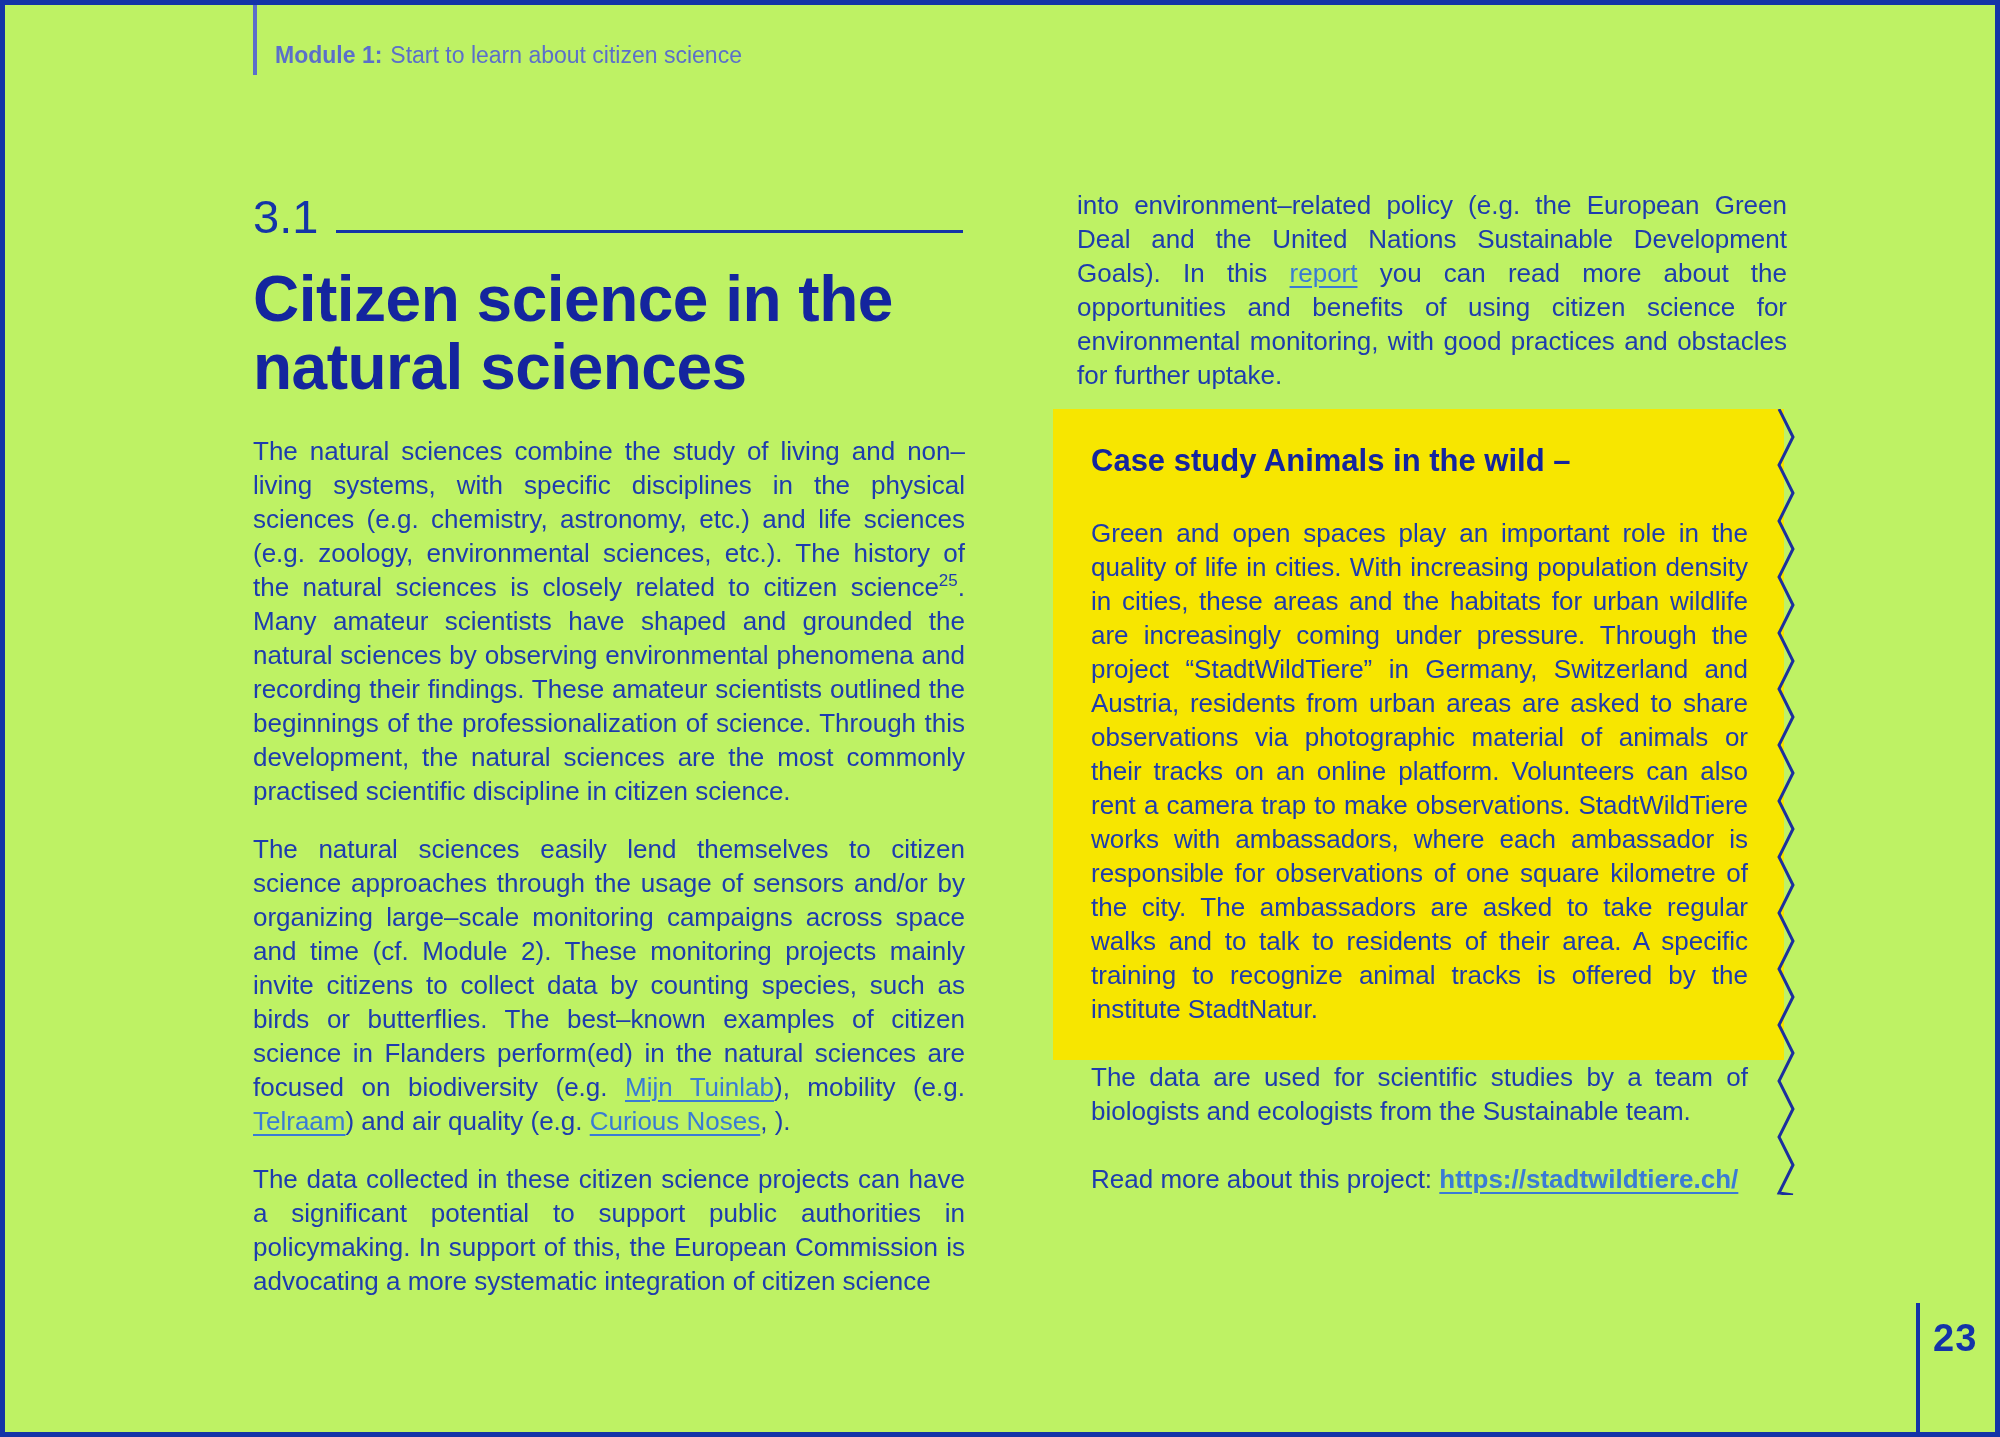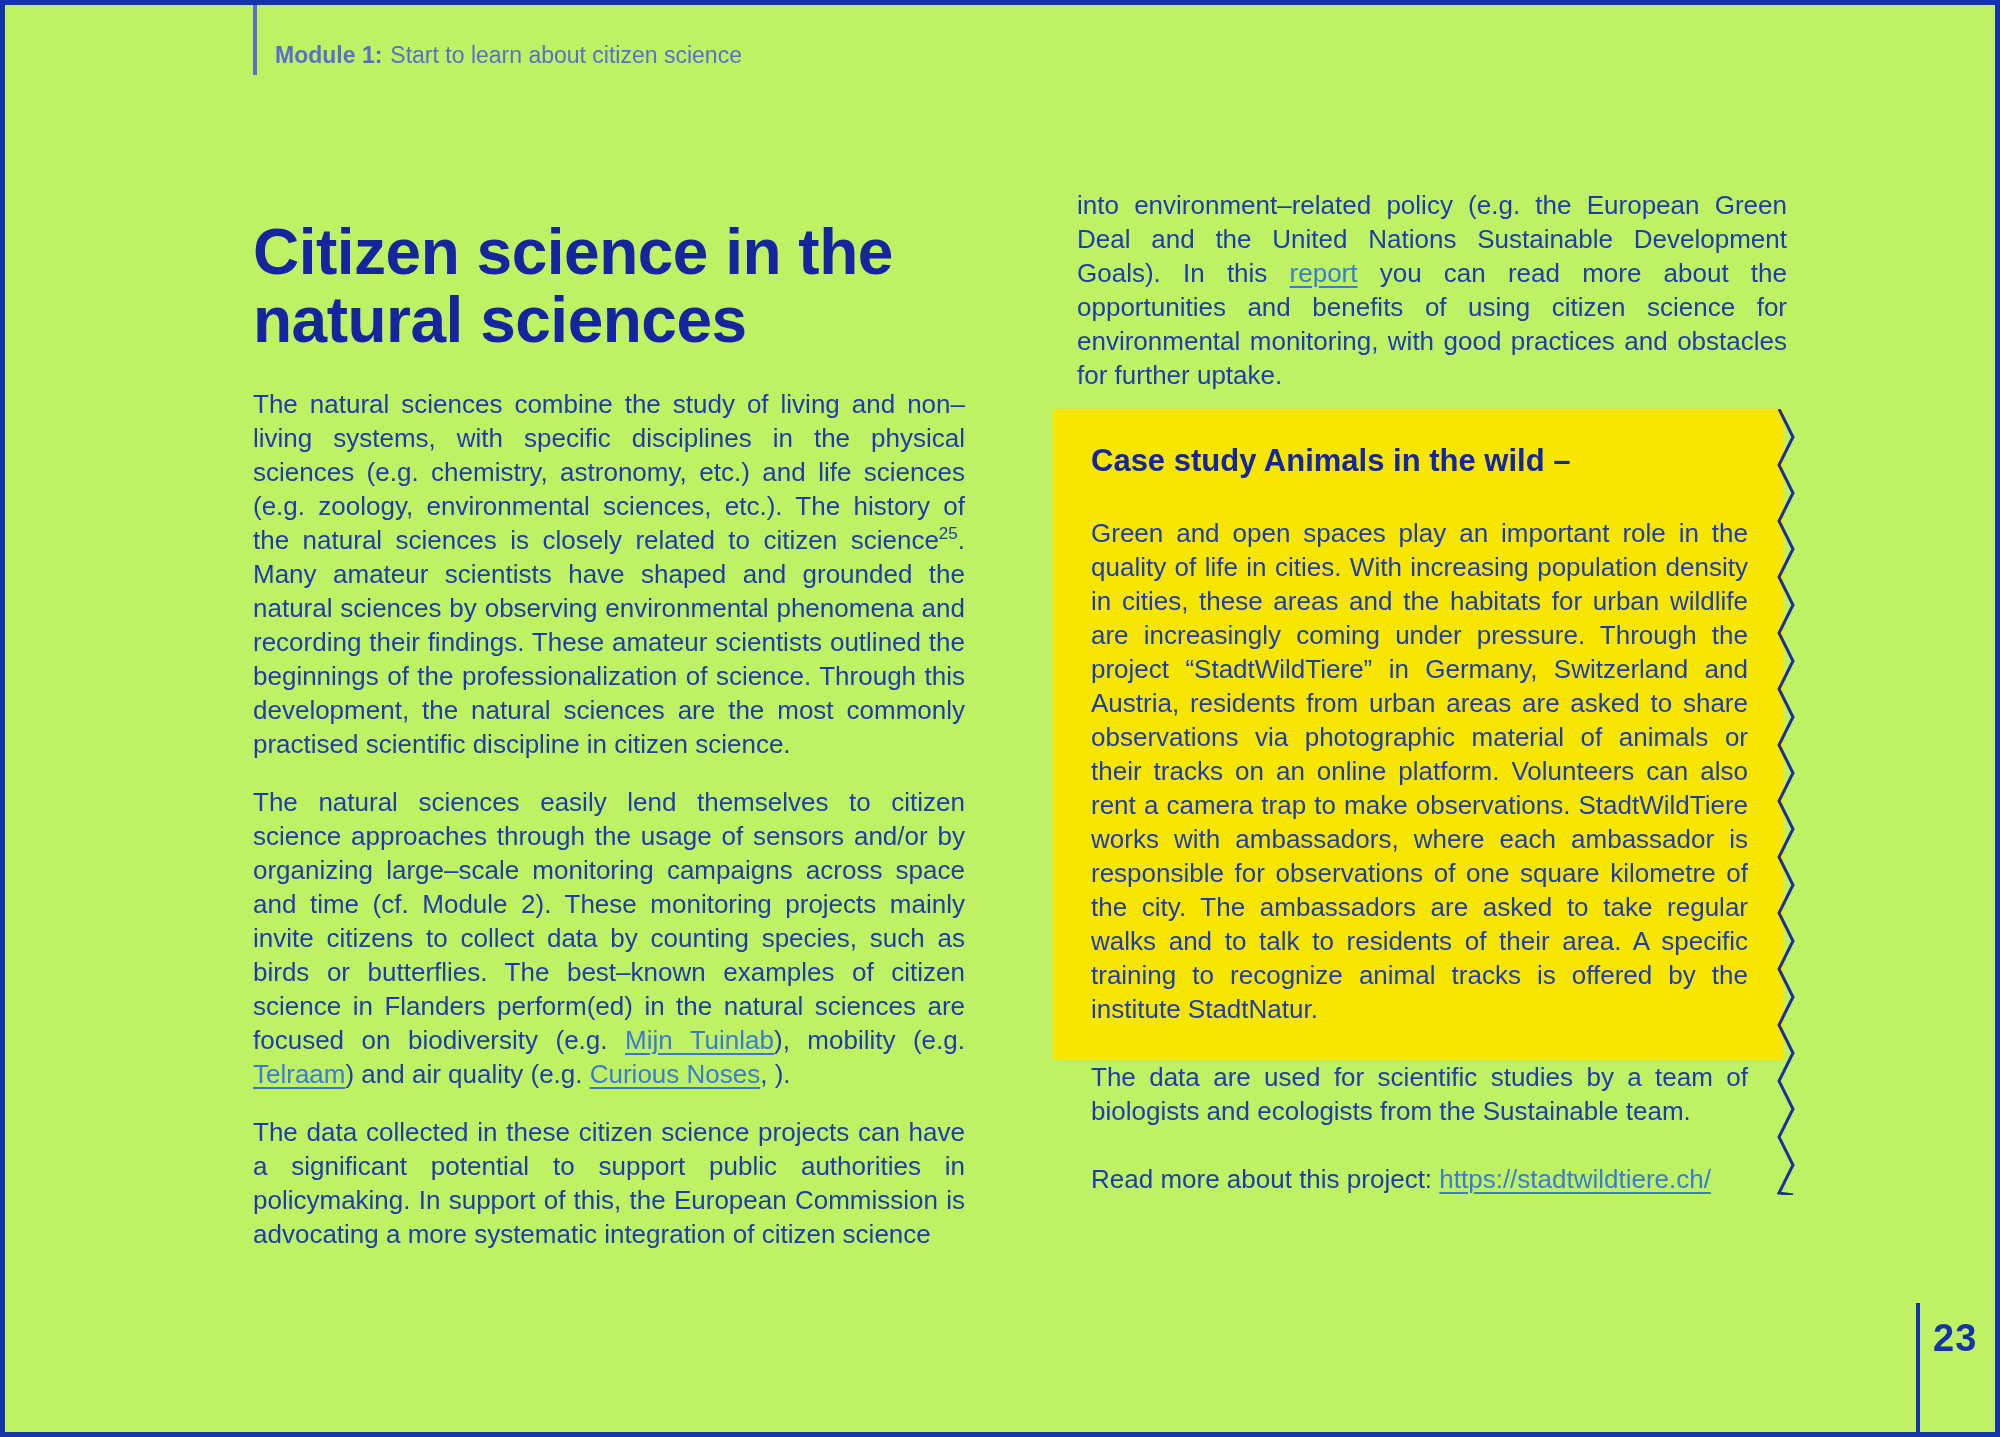--- a/index.html
+++ b/index.html
@@ -34,21 +34,21 @@
     font-size:64px;font-weight:bold;color:var(--heading-blue);
     line-height:1.06;margin:26px 0 0;max-width:648px;letter-spacing:-0.5px;
   }
   p.body{
     font-size:26px;line-height:34px;color:var(--body-blue);
     text-align:justify;margin:24px 0 0;
   }
   p.body.first{margin-top:32px;}
   sup{font-size:17px;line-height:0;}
   a.doc-link{color:var(--link-blue);text-decoration:underline;text-decoration-thickness:2px;text-underline-offset:4px;cursor:pointer;}
-  a.doc-link.bold{font-weight:normal;}
+  a.doc-link.bold{font-weight:bold;}
   
   .col-right{position:absolute;left:1072px;top:183px;width:710px;}
   .col-right p.body{margin:0;}
   
   .case-box{
     position:absolute;left:1048px;top:404px;width:731px;height:651px;
     box-sizing:border-box;background:var(--case-yellow);
     padding:32px 36px 0 38px;
   }
   .case-zigzag{position:absolute;top:0;right:-14px;width:22px;height:786px;}
@@ -66,20 +66,24 @@
 <div class="page">
 
   <div class="header">
     <span class="header-rule"></span>
     <div class="header-text">
       <span class="lbl">Module 1:</span><span>Start to learn about citizen science</span>
     </div>
   </div>
 
   <div class="col-left">
+    <div class="sec-row">
+      <span class="sec-num">3.1</span>
+      <span class="sec-rule"></span>
+    </div>
     <h1 class="section-title">Citizen science in the natural sciences</h1>
 
     <p class="body first"><span>The natural sciences combine the study of living and non–living systems, with specific disciplines in the physical sciences (e.g. chemistry, astronomy, etc.) and life sciences (e.g. zoology, environmental sciences, etc.). The history of the natural sciences is closely related to citizen science</span><sup>25</sup><span>. Many amateur scientists have shaped and grounded the natural sciences by observing environmental phenomena and recording their findings. These amateur scientists outlined the beginnings of the professionalization of science. Through this development, the natural sciences are the most commonly practised scientific discipline in citizen science.</span></p>
 
     <p class="body"><span>The natural sciences easily lend themselves to citizen science approaches through the usage of sensors and/or by organizing large–scale monitoring campaigns across space and time (cf. Module 2). These monitoring projects mainly invite citizens to collect data by counting species, such as birds or butterflies. The best–known examples of citizen science in Flanders perform(ed) in the natural sciences are focused on biodiversity (e.g. </span><a class="doc-link">Mijn Tuinlab</a><span>), mobility (e.g. </span><a class="doc-link">Telraam</a><span>) and air quality (e.g. </span><a class="doc-link">Curious Noses</a><span>, ).</span></p>
 
     <p class="body">The data collected in these citizen science projects can have a significant potential to support public authorities in policymaking. In support of this, the European Commission is advocating a more systematic integration of citizen science</p>
   </div>
 
   <div class="col-right">

